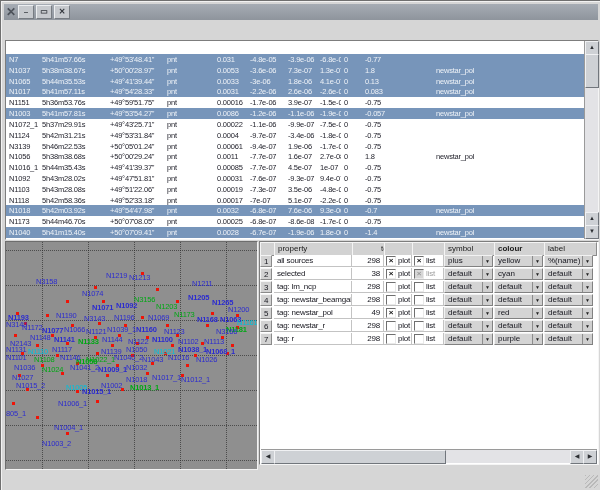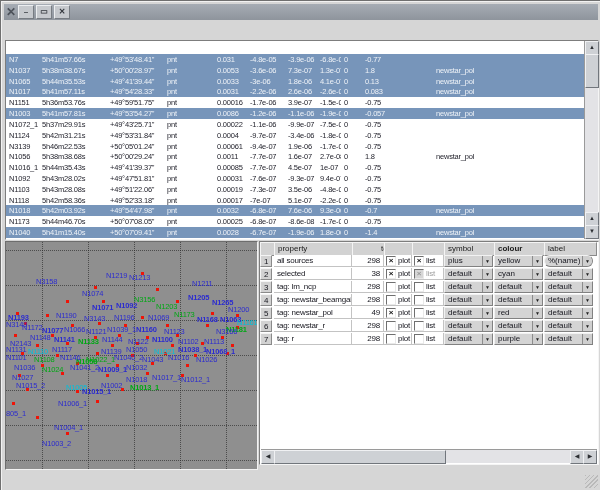--- a/index.html
+++ b/index.html
@@ -544,21 +544,21 @@
             </span>
           </div>
           <div class="ptcell" style="left: 152px; width: 32px; padding-left: 0px;">
             <span class="cbwrap">
               <span class="cb">×</span>
               <span class="cbtext">list</span>
             </span>
           </div>
           <div class="combo" style="left: 184px; width: 49px;"><span>plus</span><span class="arr">▼</span></div>
           <div class="combo" style="left: 234px; width: 49px;"><span>yellow</span><span class="arr">▼</span></div>
-          <div class="combo" style="left: 284px; width: 49px; border-radius: 6px;"><span>%(name)</span><span class="arr">▼</span></div>
+          <div class="combo" style="left: 284px; width: 49px;"><span>%(name)</span><span class="arr">▼</span></div>
         </div>
         <div class="ptrow" style="top: 26px;">
           <div class="ptcell ptnum" style="left: 0px; width: 12px;">2</div>
           <div class="ptcell" style="left: 14px; width: 78px;">selected</div>
           <div class="ptcell pttotal" style="left: 92px; width: 32px;">38</div>
           <div class="ptcell" style="left: 124px; width: 28px; padding-left: 0px;">
             <span class="cbwrap">
               <span class="cb">×</span>
               <span class="cbtext">plot</span>
             </span>

